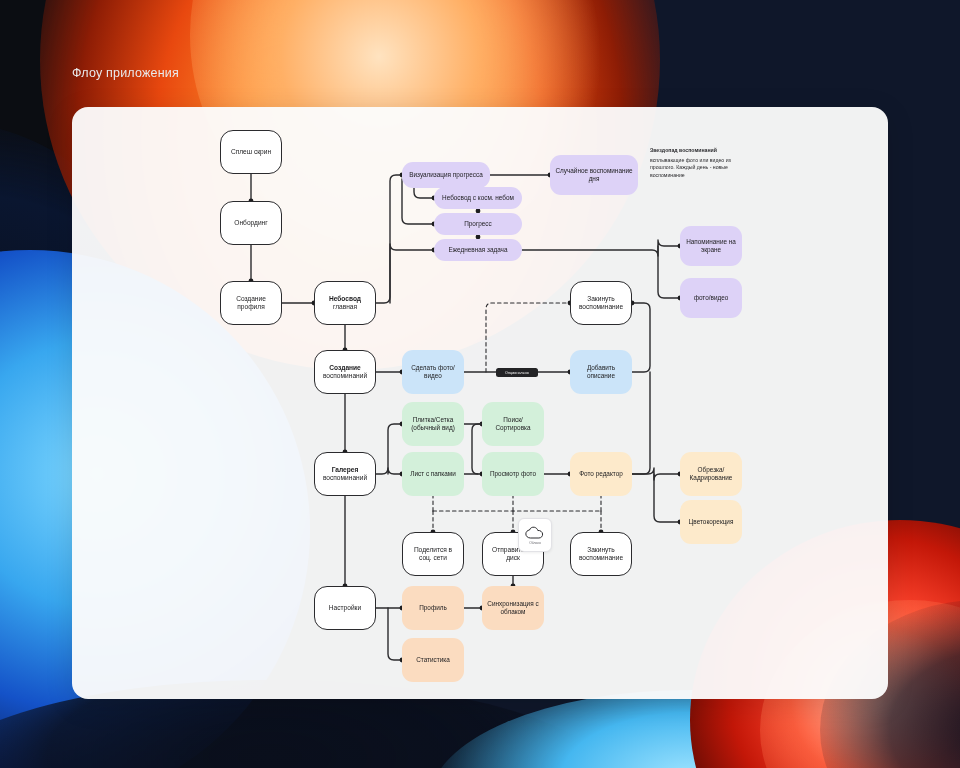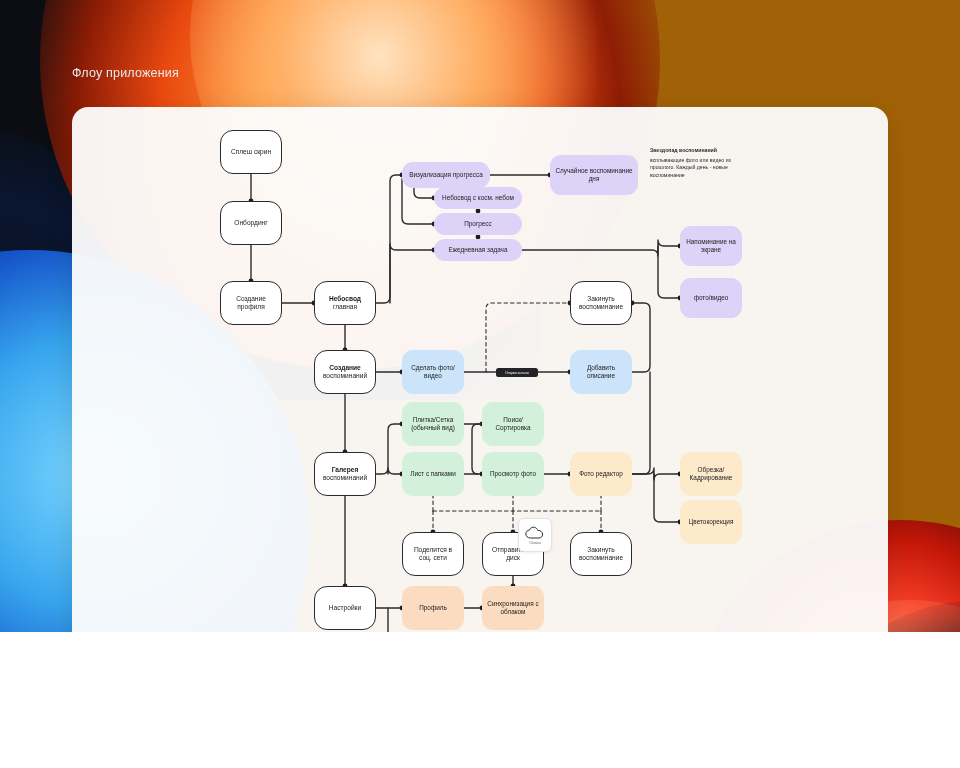--- a/index.html
+++ b/index.html
@@ -3,22 +3,22 @@
 <meta charset="utf-8">
 <style>
   * { box-sizing: border-box; margin: 0; padding: 0; }
   html, body {
     width: 960px; height: 768px;
     overflow: hidden;
     font-family: "Liberation Sans", "DejaVu Sans", sans-serif;
   }
   #root {
     position: relative;
-    width: 960px; height: 632px;
-    background: #a16207;
+    width: 960px; height: 768px;
+    background: #0f172a;
     overflow: hidden;
   }
   
   .bg-layer { position: absolute; inset: 0; overflow: hidden; }
   .blob { position: absolute; border-radius: 50%; filter: blur(0px); }
 
   .blob-dark {
     left: -220px; top: -300px;
     width: 760px; height: 700px;
     background: radial-gradient(ellipse at 55% 60%, #0b0d12 0%, #0b0d12 42%, rgba(11,13,18,0.92) 58%, rgba(11,13,18,0) 78%);

